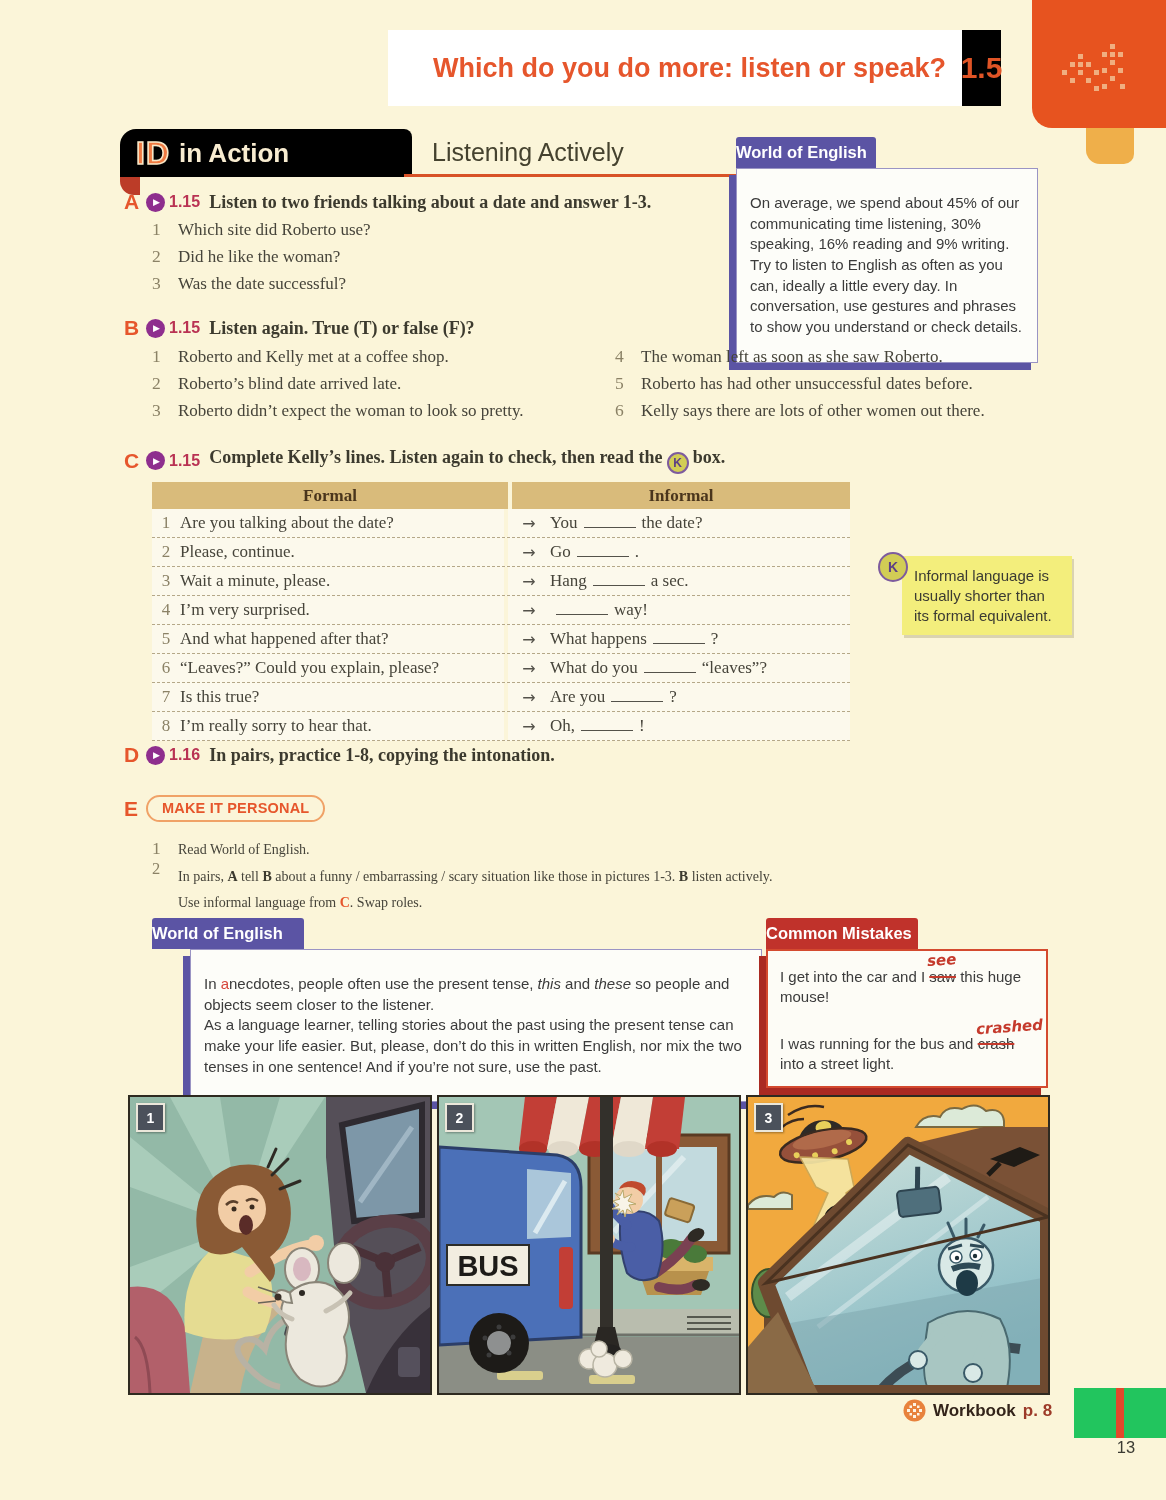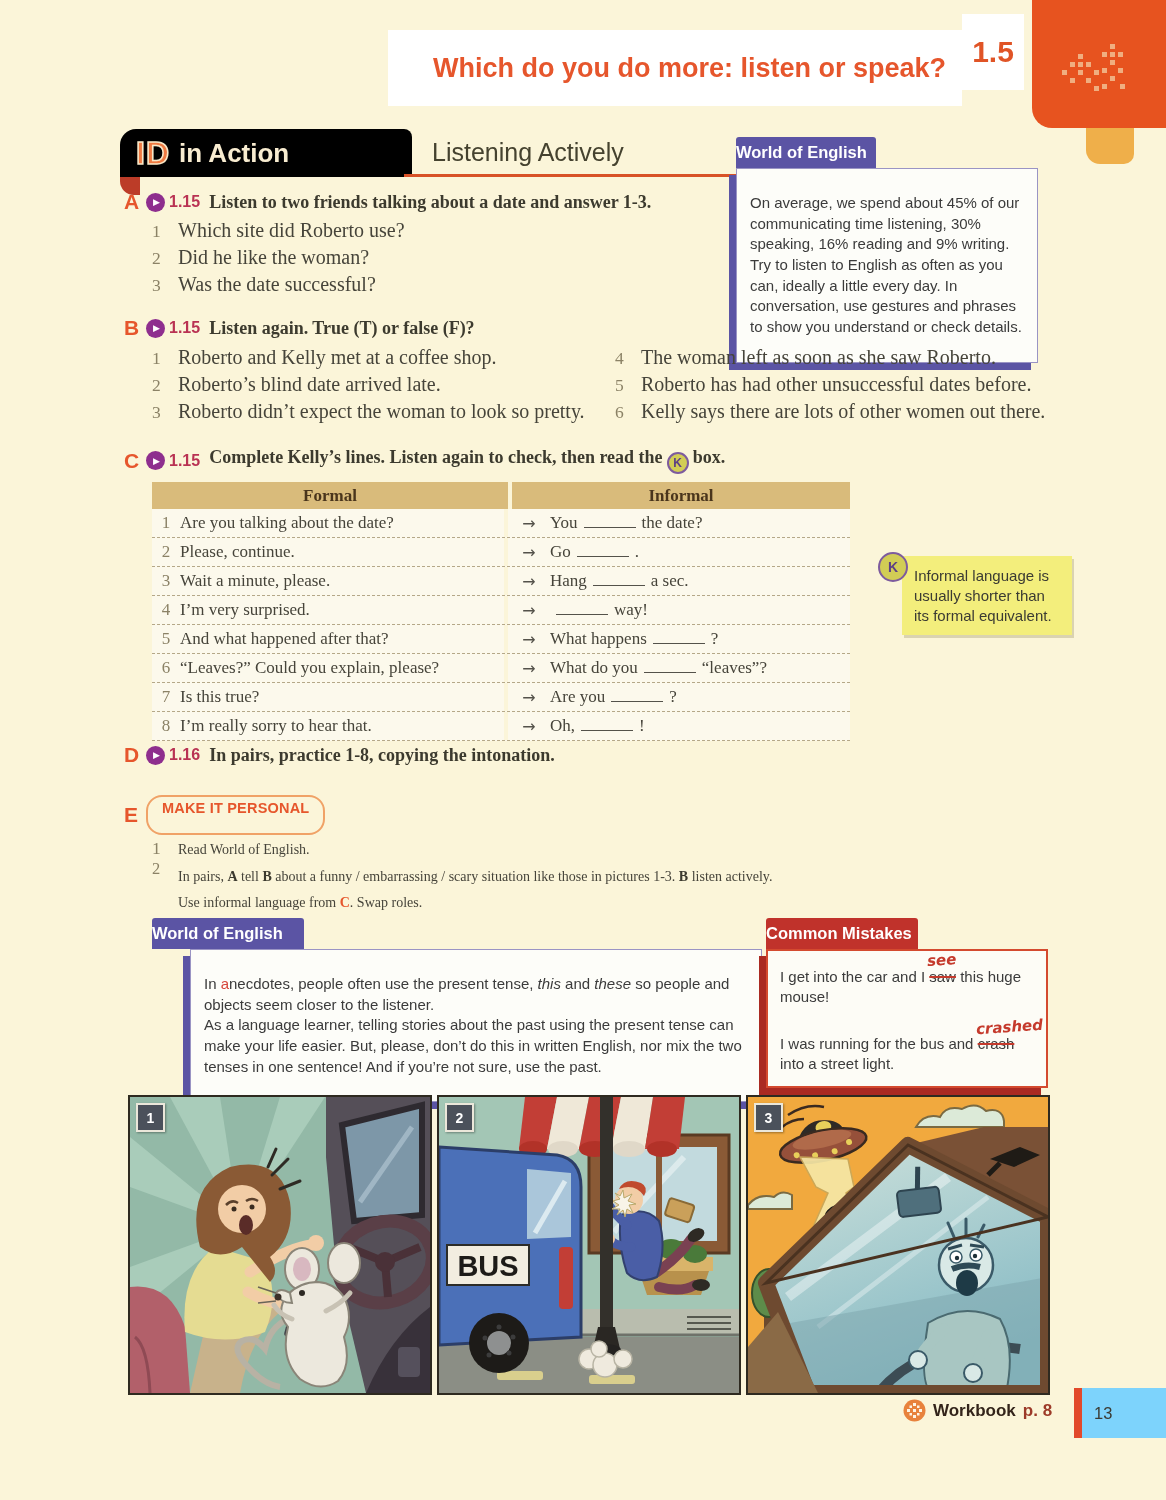--- a/index.html
+++ b/index.html
@@ -4,21 +4,21 @@
 <style>
   html,body{margin:0;padding:0;}
   #page{position:relative;width:1166px;height:1500px;background:#fbf5d9;overflow:hidden;
         font-family:"Liberation Serif",serif;}
   .abs{position:absolute;}
 
   
   .title-strip{left:388px;top:30px;width:574px;height:76px;background:#ffffff;
     display:flex;align-items:center;justify-content:flex-end;padding-right:16px;box-sizing:border-box;}
   .title{color:#e6562c;font:bold 27px "Liberation Sans",sans-serif;}
-  .unit-chip{left:962px;top:14px;width:62px;height:76px;background:#ffffff;color:#e05426;
+  .unit-chip{left:962px;top:30px;width:39px;height:76px;background:#000000;color:#e05426;
     font:bold 30px "Liberation Sans",sans-serif;display:flex;align-items:center;justify-content:center;}
   .corner{left:1032px;top:0;width:134px;height:128px;background:#e7531f;border-radius:0 0 0 20px;}
   .gold-tab{left:1086px;top:128px;width:48px;height:36px;background:#efaf4a;border-radius:0 0 10px 14px;}
 
   .brand-bar{left:120px;top:129px;width:292px;height:48px;background:#000000;border-radius:16px 8px 0 0;
     display:flex;align-items:center;padding-left:16px;box-sizing:border-box;}
   .brand-id{font:bold 32px "Liberation Sans",sans-serif;color:#ef7a42;-webkit-text-stroke:1.6px #f8e8c8;
     letter-spacing:1px;margin-right:9px;}
   .brand-suffix{font:bold 26px "Liberation Sans",sans-serif;color:#f8ecd0;}
   .brand-curl{left:120px;top:177px;width:20px;height:18px;background:#bc3c28;border-radius:0 0 0 14px;}
@@ -28,21 +28,21 @@
   
   .sec-row{position:absolute;display:flex;align-items:center;}
   .sec-letter{font:bold 21px "Liberation Sans",sans-serif;color:#e6562c;width:22px;}
   .play{width:19px;height:19px;border-radius:50%;background:#8e2e8e;color:#fff;display:flex;
     align-items:center;justify-content:center;font-size:9px;padding-left:2px;box-sizing:border-box;
     margin-right:4px;flex:none;}
   .track{font:bold 16px "Liberation Sans",sans-serif;color:#b93253;margin-right:9px;}
   .instr{font:bold 18px "Liberation Serif",serif;color:#3c3a2e;}
   .iline{display:flex;height:27px;align-items:baseline;}
   .inum{color:#8b8266;width:16px;margin-right:10px;font-size:17.5px;flex:none;}
-  .itext{font-size:20px;color:#46443a;}
+  .itext{font-size:17px;color:#46443a;}
   .k-chip{display:inline-flex;width:18px;height:18px;border-radius:50%;background:#d2cd55;
     border:2px solid #7d5b9e;color:#5d3f85;font:bold 12px "Liberation Sans",sans-serif;
     align-items:center;justify-content:center;vertical-align:-4px;margin:0 4px;}
 
   
   .ctable{left:152px;top:482px;width:698px;}
   .thead{display:flex;height:27px;font:bold 17px "Liberation Serif",serif;color:#4a351c;}
   .th{background:#d9bb7b;display:flex;align-items:center;justify-content:center;height:27px;}
   .th1{width:356px;} .th2{width:338px;}
   .tsep{width:4px;background:#fbf5d9;height:100%;flex:none;}
@@ -55,21 +55,21 @@
   .blank{display:inline-block;width:52px;border-bottom:1.5px solid #54524a;height:13px;margin:0 6px;}
 
   
   .note{left:902px;top:556px;width:146px;background:#f3ee7c;padding:10px 12px;box-sizing:content-box;
     font:15px "Liberation Sans",sans-serif;color:#3b3b33;line-height:1.32;
     box-shadow:2px 3px 0 rgba(120,110,60,.25);}
   .note-icon{left:878px;top:552px;width:26px;height:26px;border-radius:50%;background:#d2cd55;
     border:2.5px solid #7d5b9e;color:#5d3f85;font:bold 14px "Liberation Sans",sans-serif;
     display:flex;align-items:center;justify-content:center;}
 
-  .pill{border:2.5px solid #f0a267;border-radius:16px;padding:3px 14px 17px;color:#e6562c;
+  .pill{border:2.5px solid #f0a267;border-radius:16px;padding:3px 14px 4px;color:#e6562c;
     font:bold 14.5px "Liberation Sans",sans-serif;letter-spacing:.2px;}
   .eitem .itext{font-size:14px;line-height:26px;margin-top:8px;}
   .bseg{font-weight:bold;color:#3c3a2e;}
   .cseg{font-weight:bold;color:#e6562c;}
 
   
   .box-head{height:31px;color:#fff;font:bold 16.5px "Liberation Sans",sans-serif;
     display:flex;align-items:center;box-sizing:border-box;border-radius:3px 3px 0 0;}
   .woe-head{background:#5b54a4;}
   .cm-head{background:#c0322b;}
@@ -90,21 +90,21 @@
   .panel{top:1095px;width:300px;height:296px;border:2px solid #2e2a20;background:#93b9a7;}
   .panel svg{display:block;width:100%;height:100%;}
   .badge{position:absolute;top:6px;left:6px;width:25px;height:25px;background:#4b515b;
     border:2px solid #ebe7da;color:#fff;font:bold 14px "Liberation Sans",sans-serif;
     display:flex;align-items:center;justify-content:center;box-shadow:1px 1px 2px rgba(0,0,0,.35);}
 
   
   .wb{left:903px;top:1399px;display:flex;align-items:center;gap:7px;}
   .wb-label{font:bold 17px "Liberation Sans",sans-serif;color:#33241a;}
   .wb-page{font:bold 17px "Liberation Sans",sans-serif;color:#9c3a28;}
-  .page-strip{left:1074px;top:1388px;width:92px;height:50px;background:#7dd3fc;display:flex;align-items:center;}
+  .page-strip{left:1074px;top:1388px;width:92px;height:50px;background:#22c55e;display:flex;align-items:center;flex-direction:column;}
   .page-bar{width:8px;height:50px;background:#e2492b;flex:none;}
   .page-num{margin-left:12px;font:16.5px "Liberation Sans",sans-serif;color:#3b3b33;}
 </style>
 </head>
 <body>
 
 <div id="page">
 
   <div class="abs title-strip">
     <span class="title">Which do you do more: listen or speak?</span>

